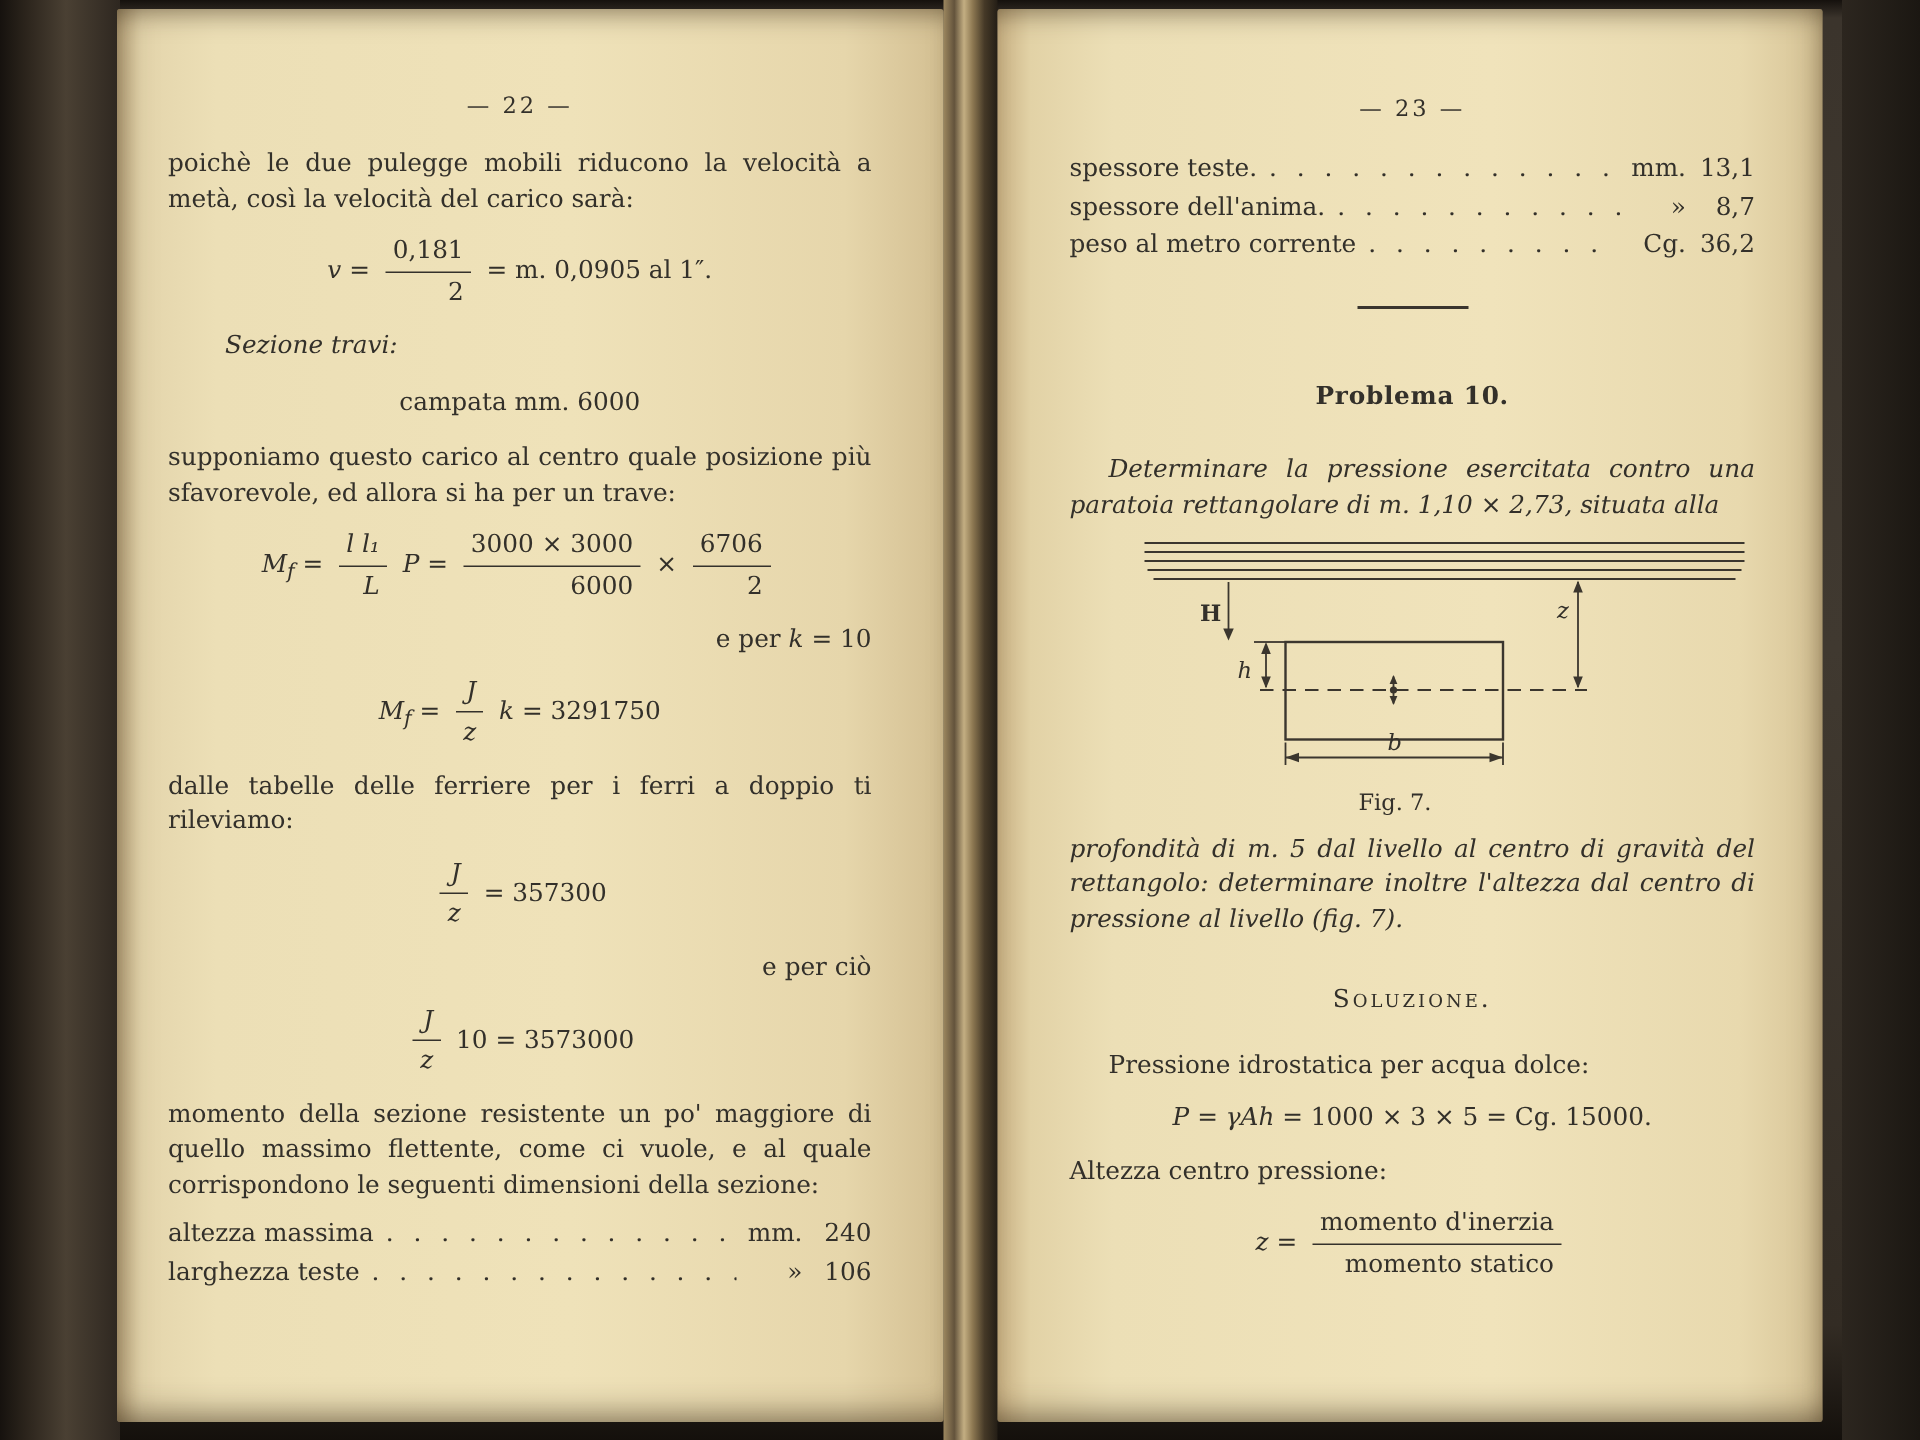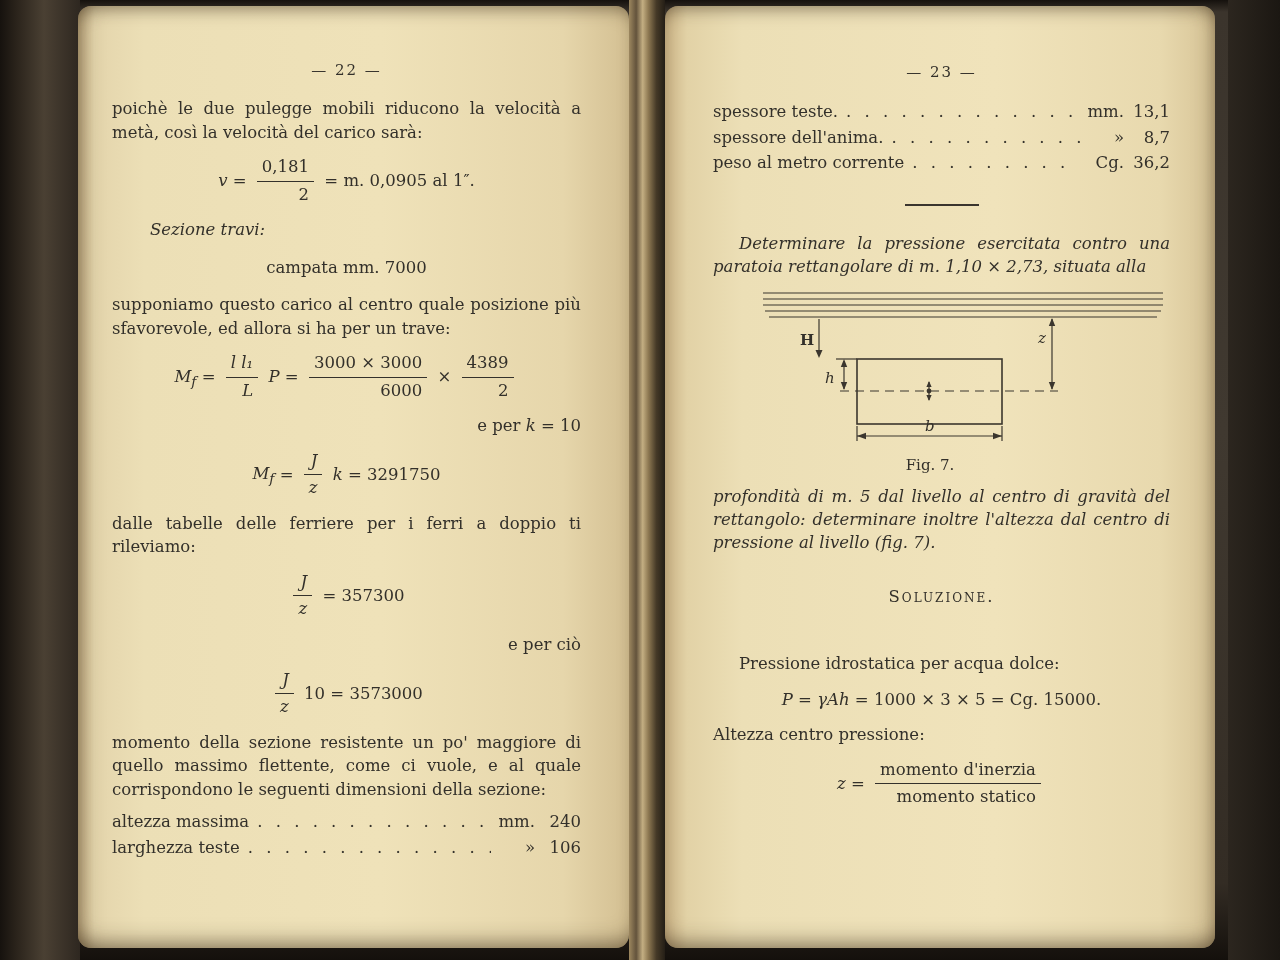--- a/index.html
+++ b/index.html
@@ -23,21 +23,21 @@
   }
   .spine {
     position: absolute; left: 629px; top: 0; width: 36px; height: 960px;
     background: linear-gradient(90deg, #9c875f 0%, #63533c 20%, #c3ae82 38%, #8d7852 54%, #453927 76%, #241e16 100%);
   }
 
   .page {
     position: absolute; top: 6px; height: 942px;
     font-size: 16.5px; line-height: 1.42;
     overflow: hidden;
-    border-radius: 13px;
+    border-radius: 2px;
   }
   .page-left {
     left: 78px; width: 551px;
     padding: 54px 48px 0 34px;
     background: linear-gradient(90deg, #cdb98e 0%, #e4d5ac 3%, #ecdfb6 12%, #efe2b9 55%, #e6d6ab 88%, #d3bf92 100%);
     box-shadow: inset 0 14px 18px -12px rgba(60,45,25,.55),
                 inset 0 -18px 22px -14px rgba(60,45,25,.6),
                 inset 16px 0 24px -16px rgba(70,50,25,.5);
   }
   .page-right {
@@ -72,21 +72,21 @@
 
   .rule { width: 74px; border: 0; border-top: 2px solid #3a352e; margin: 28px auto 0; }
   .problem-head { text-align: center; font-weight: bold; margin: 46px 0 0 0; letter-spacing: .5px; }
   .solution-head { text-align: center; font-variant: small-caps; letter-spacing: 2px; margin: 30px 0 0 0; }
 
   .figwrap { margin: 10px 6px 0 auto; width: 402px; }
   .figtxt { font-family: "DejaVu Serif", serif; font-size: 15px; }
   .caption { width: 336px; text-align: center; font-size: 15px; margin-top: 2px; }
 
   .mt26 { margin-top: 26px; }
-  .mt30 { margin-top: 44px; }
+  .mt30 { margin-top: 20px; }
 </style>
 </head>
 <body>
 
 <div class="photo">
   <div class="backdrop-left"></div>
   <div class="backdrop-right"></div>
   <div class="spine"></div>
 
   <div class="page page-left">
@@ -96,34 +96,34 @@
 
     <div class="formula">
       <span class="var">v</span>
       <span>=</span>
       <span class="frac"><span class="num">0,181</span><span class="den">2</span></span>
       <span>= m. 0,0905 al 1″.</span>
     </div>
 
     <div class="section-head">Sezione travi:</div>
 
-    <div class="center-line">campata mm. 7000</div>
+    <div class="center-line">campata mm. 6000</div>
 
 
     <p class="para">supponiamo questo carico al centro quale posizione più sfavorevole, ed allora si ha per un trave:</p>
 
     <div class="formula">
       <span class="var"><span>M</span><sub>f</sub></span>
       <span>=</span>
       <span class="frac var"><span class="num">l l₁</span><span class="den">L</span></span>
       <span class="var">P</span>
       <span>=</span>
       <span class="frac"><span class="num">3000 × 3000</span><span class="den">6000</span></span>
       <span>×</span>
-      <span class="frac"><span class="num">4389</span><span class="den">2</span></span>
+      <span class="frac"><span class="num">6706</span><span class="den">2</span></span>
     </div>
 
 
     <div class="left-line"><span>e per </span><span class="var">k</span><span> = 10</span></div>
 
     <div class="formula">
       <span class="var"><span>M</span><sub>f</sub></span>
       <span>=</span>
       <span class="frac var"><span class="num">J</span><span class="den">z</span></span>
       <span class="var">k</span>
@@ -178,20 +178,21 @@
     </div>
     <div class="leader-row">
       <span class="lr-label">peso al metro corrente</span>
       <span class="lr-dots">. . . . . . . . . . . .</span>
       <span class="lr-unit">Cg.</span>
       <span class="lr-value">36,2</span>
     </div>
 
     <hr class="rule">
 
+    <div class="problem-head">Problema 10.</div>
 
     <p class="para italic indent mt26">Determinare la pressione esercitata contro una paratoia rettangolare di m. 1,10 × 2,73, situata alla</p>
 
     <div class="figwrap">
       <svg width="402" height="158" viewBox="0 0 402 158">
         <g stroke="#3b362e" stroke-width="1.2" fill="none">
           <line x1="1" y1="4" x2="401" y2="4"></line>
           <line x1="1" y1="10" x2="401" y2="10"></line>
           <line x1="1" y1="16" x2="401" y2="16"></line>
           <line x1="3" y1="22" x2="399" y2="22"></line>

